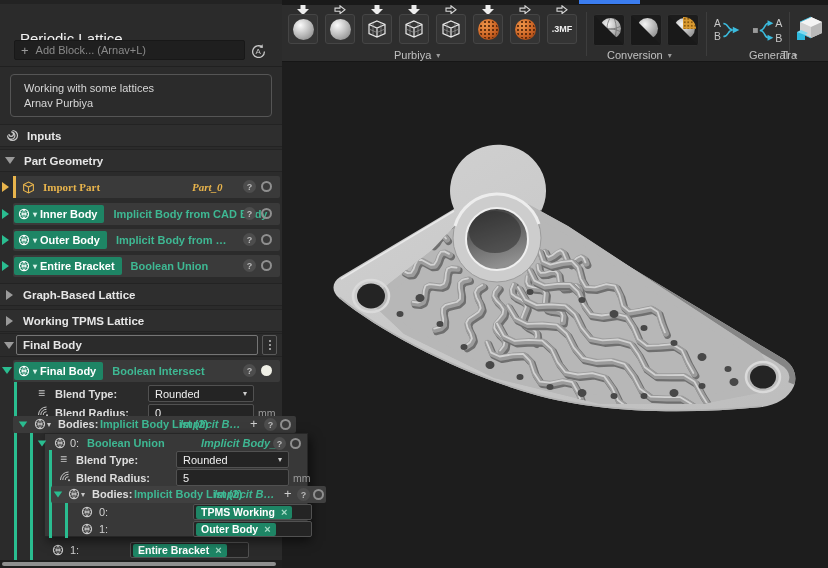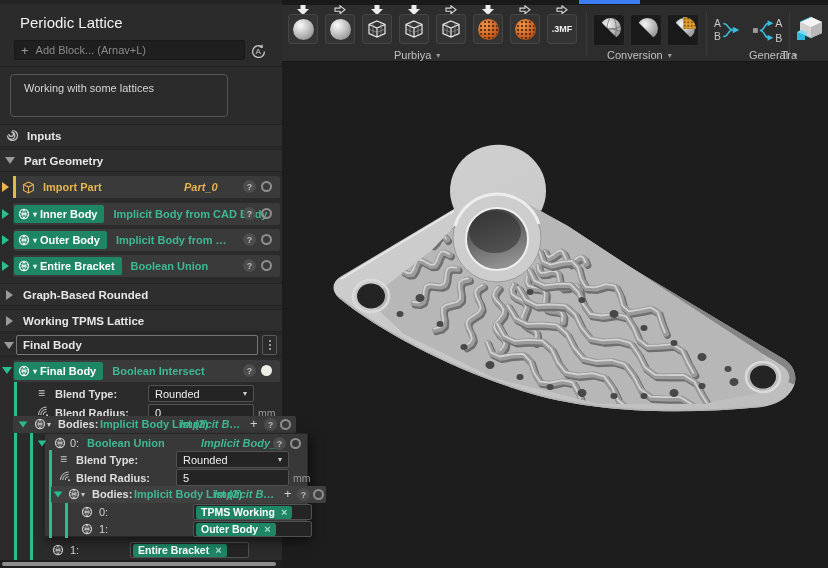--- a/index.html
+++ b/index.html
@@ -4,48 +4,48 @@
 <style>
   * { margin:0; padding:0; box-sizing:border-box; }
   body { background:#111; font-family:"Liberation Sans", sans-serif; }
   .app { position:relative; width:828px; height:568px; background:#1d1d1d; overflow:hidden;
          font-family:"Liberation Sans", sans-serif; }
   .abs { position:absolute; }
 
   
   .panel { position:absolute; left:0; top:0; width:282px; height:568px; background:#2b2b2b;
            border-top:4px solid #232323; z-index:5; }
-  .ptitle { position:absolute; left:20px; top:10px; font-size:15px; color:#f2f2f2; }
+  .ptitle { position:absolute; left:20px; top:26px; font-size:15px; color:#f2f2f2; }
   .addblock { position:absolute; left:14px; top:36px; width:231px; height:20px; background:#1f1f1f;
               border:1px solid #181818; border-radius:2px; display:flex; align-items:center; gap:7px;
               padding:0 6px; }
   .addblock .plus { color:#9a9a9a; font-size:13px; line-height:1; }
   .addblock .ph { color:#8a8a8a; font-size:11px; }
   .hline { position:absolute; left:0; width:282px; height:1px; background:#202020; }
-  .notes { position:absolute; left:10px; top:70px; width:218px; height:43px; border:1px solid #555;
+  .notes { position:absolute; left:10px; top:70px; width:262px; height:43px; border:1px solid #555;
            border-radius:4px; padding:6px 13px; color:#d6d6d6; font-size:11px; line-height:15px; }
   .sect { position:absolute; left:0; width:282px; height:23px; background:#2e2e2e;
           border-top:1px solid #232323; border-bottom:1px solid #232323;
           display:flex; align-items:center; color:#e6e6e6; font-size:11.5px; font-weight:600; }
   .tri-d { width:0; height:0; border-left:5px solid transparent; border-right:5px solid transparent;
            border-top:7px solid #9a9a9a; display:inline-block; }
   .tri-r { width:0; height:0; border-top:5px solid transparent; border-bottom:5px solid transparent;
            border-left:7px solid #9a9a9a; display:inline-block; }
   .tri-green-d { border-top-color:#2abd90; }
   .tri-green-r { border-left-color:#2abd90; }
   .tri-yellow-r { border-left-color:#e8b44c; }
 
   .blockrow { position:absolute; background:#3a3a3a; border-radius:2px; display:flex; align-items:center; }
   .badge { background:#1e8565; color:#fff; font-size:11px; font-weight:bold; border-radius:2px;
            height:18px; display:inline-flex; align-items:center; gap:3px; padding:0 7px 0 4px; }
   .badge .cv { font-size:8px; color:#d8f2e8; }
   .tealtxt { color:#3eb893; font-size:11px; font-weight:600; white-space:nowrap; }
   .hinttxt { color:#3eb893; font-size:11px; font-weight:600; font-style:italic; white-space:nowrap;
              overflow:hidden; text-overflow:ellipsis; }
-  .yellowtxt { color:#e8b44c; font-size:11px; font-weight:bold; }
+  .yellowtxt { color:#e8b44c; font-size:11px; font-weight:bold;font-family:Liberation Serif, serif; }
   .idx { color:#cfcfcf; font-size:11px; }
   .plbl { color:#dedede; font-size:11px; font-weight:600; }
   .unit { color:#9a9a9a; font-size:10.5px; }
   .qb { width:13px; height:13px; border-radius:50%; background:#4d4d4d; color:#b9b9b9; font-size:9px;
         font-weight:bold; display:inline-flex; align-items:center; justify-content:center; }
   .vis { width:11px; height:11px; border-radius:50%; border:2px solid #8f8f8f; }
   .vis.on { background:#efefe6; border-color:#efefe6; }
   .vbar { position:absolute; width:3px; background:#2abd90; }
   .ybar { position:absolute; width:3px; background:#e8b44c; }
   .field { background:#242424; border:1px solid #515151; border-radius:2px; color:#efefef;
@@ -421,20 +421,21 @@
       <span class="ph">Add Block... (Arnav+L)</span>
     </div>
     <svg class="abs icn" style="left:250px; top:38px;" width="16" height="16" viewBox="0 0 15 13">
         <use href="#sym-refresh-a"></use>
       </svg>
 
     <div class="hline" style="top:62px"></div>
 
     <div class="notes">
       <div>Working with some lattices</div>
+      <div>Arnav Purbiya</div>
     </div>
 
     <div class="sect" style="top:145px">
       <span class="tri-d" style="margin-left:5px"></span>
       <span style="margin-left:9px">Part Geometry</span>
     </div>
 
     <div class="sect" style="top:120px">
       <svg class="icn" style="margin-left:6px" width="13" height="13" viewBox="0 0 12 12">
           <use href="#sym-spiral"></use>
@@ -442,21 +443,21 @@
       <span style="margin-left:8px">Inputs</span>
     </div>
 
     <span class="tri-r tri-yellow-r abs" style="left:2px; top:178px"></span>
     <div class="blockrow" style="left:13px; top:172px; width:267px; height:22px;">
       <span class="ybar" style="left:0; top:0; height:22px;"></span>
       <svg class="abs" style="left:9px; top:5px; color:#e8b44c" width="13" height="13" viewBox="0 0 12 12">
           <use href="#sym-cube"></use>
         </svg>
       <span class="yellowtxt abs" style="left:30px; top:5px">Import Part</span>
-      <span class="yellowtxt abs" style="left:171px; top:5px; font-style:italic">Part_0</span>
+      <span class="yellowtxt abs" style="left:179px; top:5px; font-style:italic">Part_0</span>
       <span class="qb abs" style="left:230px; top:4px">?</span>
       <span class="vis abs" style="left:248px; top:5px"></span>
     </div>
 
     <span class="tri-r tri-green-r abs" style="left:2px; top:205px"></span>
     <div class="blockrow" style="left:13px; top:199px; width:267px; height:22px;">
       <span class="badge" style="margin-left:1px">
         <svg width="12" height="12" viewBox="0 0 12 12">
             <use href="#sym-ib"></use>
           </svg>
@@ -491,21 +492,21 @@
         <span class="cv">▾</span>
         <span>Entire Bracket</span>
       </span>
       <span class="tealtxt" style="margin-left:9px">Boolean Union</span>
       <span class="qb abs" style="left:230px; top:4px">?</span>
       <span class="vis abs" style="left:248px; top:5px"></span>
     </div>
 
     <div class="sect" style="top:279px">
       <span class="tri-r" style="margin-left:6px"></span>
-      <span style="margin-left:10px">Graph-Based Rounded</span>
+      <span style="margin-left:10px">Graph-Based Lattice</span>
     </div>
     <div class="sect" style="top:305px">
       <span class="tri-r" style="margin-left:6px"></span>
       <span style="margin-left:10px">Working TPMS Lattice</span>
     </div>
 
     <div class="sect" style="top:329px; height:24px; background:#2b2b2b;">
       <span class="tri-d" style="margin-left:4px"></span>
       <span class="abs" style="left:16px; top:1px; width:242px; height:20px; border:1px solid #757575; border-radius:2px; display:flex; align-items:center; padding-left:6px;">
         <span>Final Body</span>

